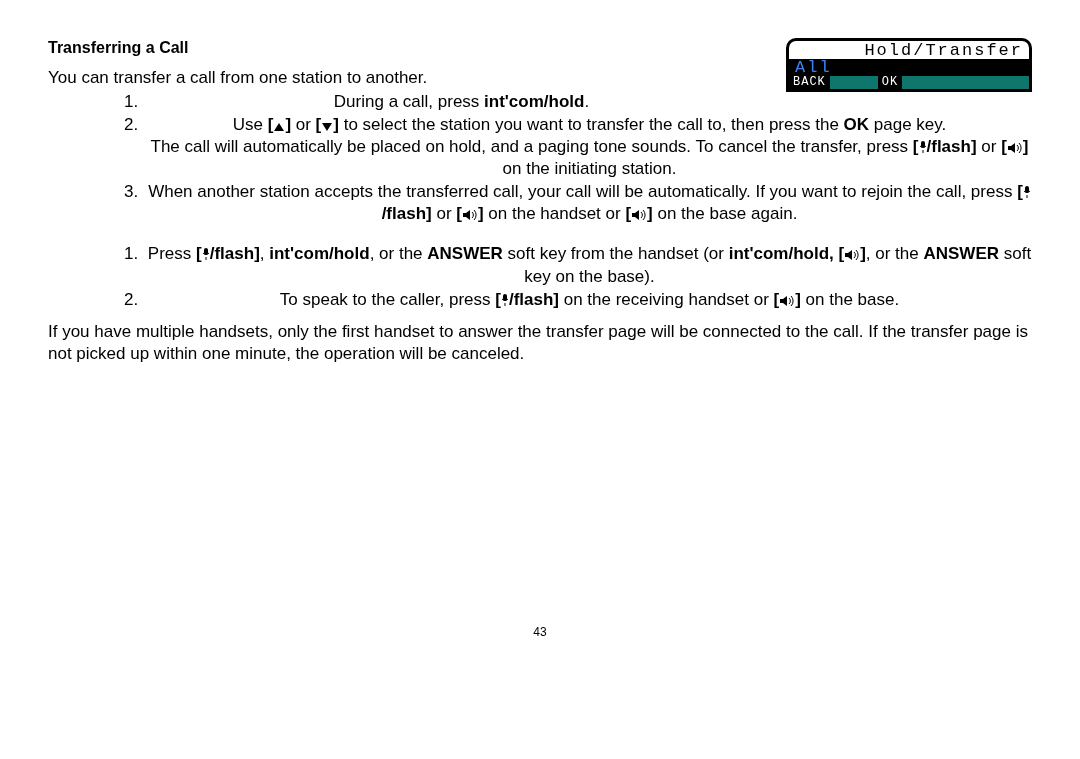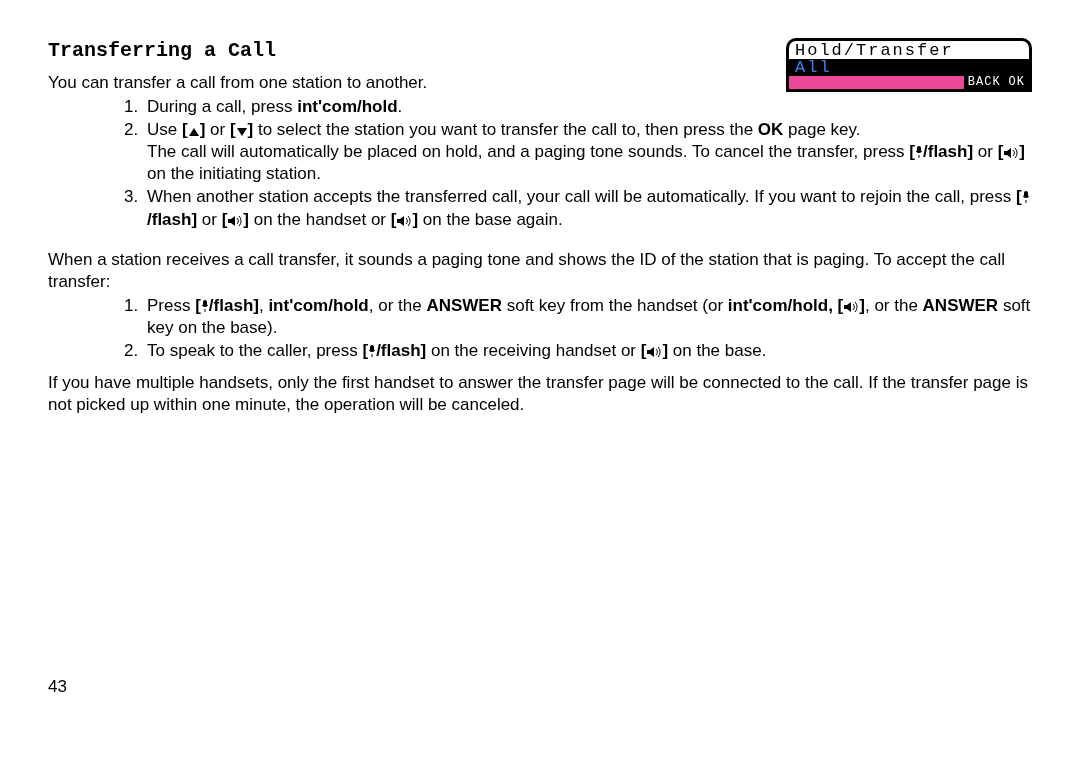--- a/index.html
+++ b/index.html
@@ -7,35 +7,35 @@
     font-size: 17px;
     line-height: 1.3;
     margin: 0;
     padding: 38px 48px;
     width: 1080px;
     box-sizing: border-box;
     color: #000;
     background: #fff;
   }
   h2 {
-    font-size: 20px;
+    font-size: 16px;
     font-weight: bold;
     margin: 0 0 2px 0;
-    font-family: Liberation Mono, monospace;
   }
   .intro {
     margin: 8px 0 2px 0;
   }
   ol {
     margin: 0 0 10px 0;
     padding-left: 95px;
   }
   ol li {
     padding-left: 4px;
     margin-bottom: 1px;
+    text-align: center;
   }
   .bold { font-weight: bold; }
   .inline-icon {
     display: inline-block;
     vertical-align: -2px;
   }
   .lcd {
     float: right;
     width: 240px;
     border: 3px solid #000;
@@ -44,40 +44,41 @@
     font-family: "Courier New", monospace;
     font-size: 17px;
     line-height: 1.0;
     margin-left: 10px;
     margin-bottom: 6px;
     background: #fff;
     overflow: hidden;
     letter-spacing: 2px;
   }
   .lcd .row { padding: 0 6px; }
-  .lcd .title { text-align: left; padding-top: 1px; }
+  .lcd .title { text-align: right; padding-top: 1px; }
   .lcd .inv { background: #000; color: #3b82f6; }
   .lcd .handset-row { display: flex; justify-content: space-between; }
   .lcd .soft-row {
     display: flex;
-    justify-content: flex-end;
-    background: #ec4899;
+    justify-content: flex-start;
+    background: #0f766e;
     font-size: 12px;
     letter-spacing: 1px;
+    gap: 48px;
   }
   .lcd .soft-row span {
     background: #000;
     color: #fff;
     padding: 0 4px 1px 4px;
   }
   .section2 { margin-top: 18px; }
   .pagenum {
-    text-align: left;
+    text-align: center;
     margin-top: 260px;
-    font-size: 17px;
+    font-size: 12px;
   }
 </style>
 </head>
 <body>
 
 <div class="lcd">
   <div class="row title">Hold/Transfer</div>
   <div class="row inv">All</div>
   <div class="soft-row">
     <span>BACK</span>
@@ -121,21 +122,20 @@
         </svg>]</span><span> on the handset or </span><span class="bold">[<svg class="inline-icon" width="16" height="12">
           <rect x="1" y="4" width="3" height="4" fill="#000"></rect>
           <polygon points="4,4 8,1 8,11 4,8" fill="#000"></polygon>
           <path d="M10 3 a4 4 0 0 1 0 6" stroke="#000" fill="none"></path>
           <path d="M12 1 a7 7 0 0 1 0 10" stroke="#000" fill="none"></path>
         </svg>]</span><span> on the base again.</span>
   </li>
 </ol>
 
 <div class="section2">
-  <p class="intro">When a station receives a call transfer, it sounds a paging tone and shows the ID of the station that is paging. To accept the call transfer:</p>
   <ol>
     <li>
       <span>Press </span><span class="bold">[<svg class="inline-icon" width="8" height="14">
             <rect x="2" y="1" width="4" height="7" rx="2" fill="#000"></rect>
             <path d="M1 6 a4 4 0 0 0 6 0" stroke="#000" fill="none"></path>
             <line x1="4" y1="10" x2="4" y2="13" stroke="#000"></line>
           </svg><span>/flash</span>]</span><span>, </span><span class="bold">int'com/hold</span><span>, or the </span><span class="bold">ANSWER</span><span> soft key from the handset (or </span><span class="bold">int'com/hold, </span><span class="bold">[<svg class="inline-icon" width="16" height="12">
             <rect x="1" y="4" width="3" height="4" fill="#000"></rect>
             <polygon points="4,4 8,1 8,11 4,8" fill="#000"></polygon>
             <path d="M10 3 a4 4 0 0 1 0 6" stroke="#000" fill="none"></path>

